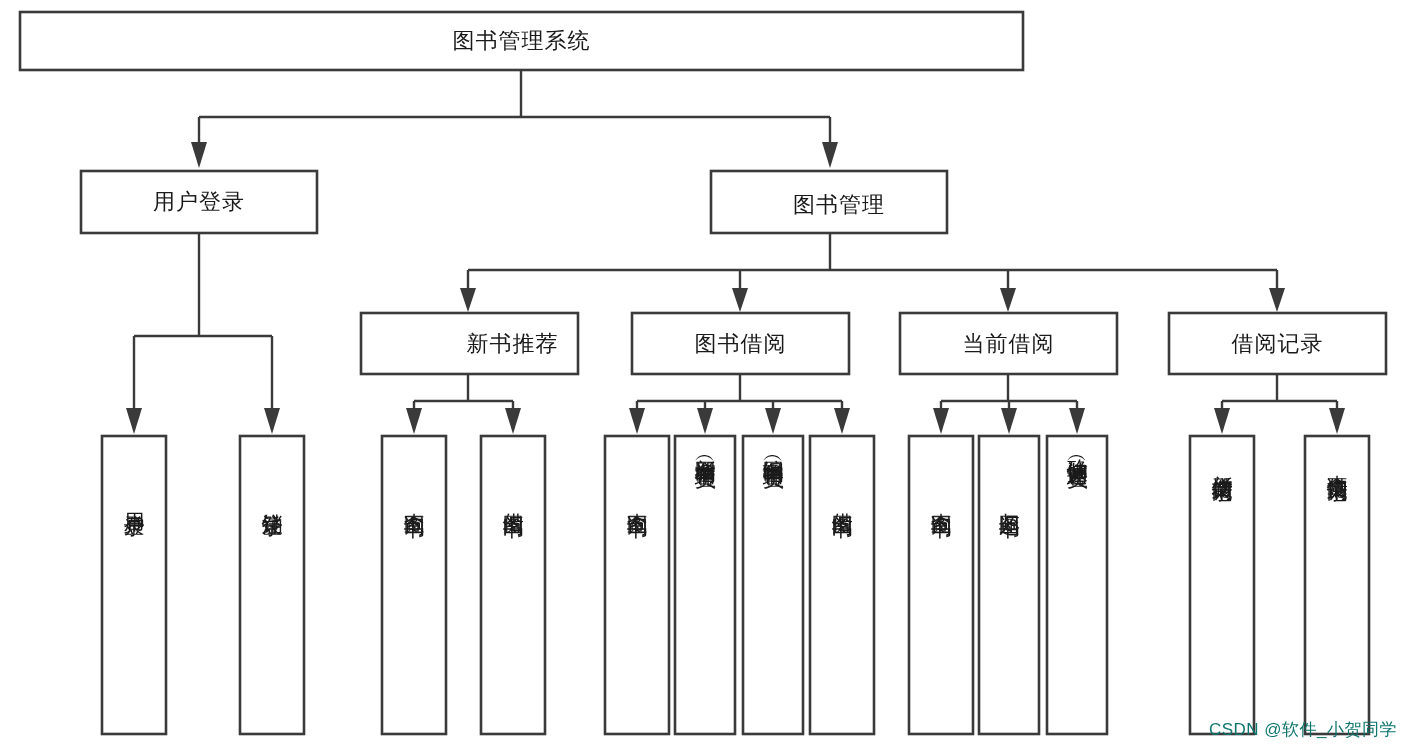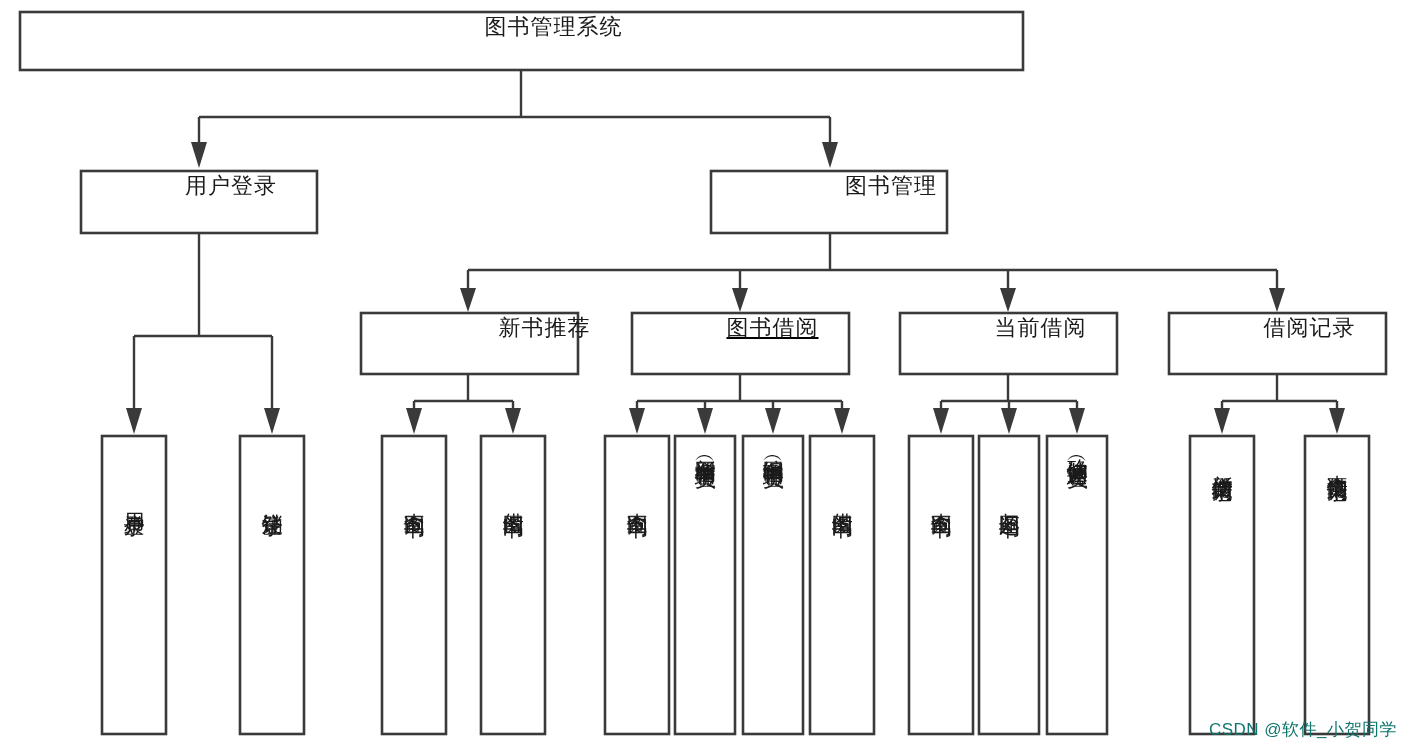--- a/index.html
+++ b/index.html
@@ -54,24 +54,23 @@
     font-family: "Liberation Sans", "DejaVu Sans", sans-serif;
     font-size: 21px;
     line-height: 1.06;
     color: #1a1a1a;
     letter-spacing: 1.5px;
     white-space: nowrap;
   }
   .hlabel-wrap {
     position: absolute;
     display: flex;
-    align-items: flex-start;
+    align-items: center;
     justify-content: center;
     pointer-events: none;
-    padding-left: 32px;
   }
   .hlabel-text {
     font-family: "Liberation Sans", "DejaVu Sans", sans-serif;
     font-size: 22px;
     color: #1a1a1a;
     letter-spacing: 1px;
     white-space: nowrap;
   }
   #watermark {
     position: absolute;
@@ -187,28 +186,28 @@
     </g>
   </svg>
 
   <div class="hlabel-wrap" style="left:20px; top:12px; width:1003px; height:58px;">
     <span class="hlabel-text">图书管理系统</span>
   </div>
 
   <div class="hlabel-wrap" style="left:81px; top:171px; width:236px; height:62px;">
     <span class="hlabel-text">用户登录</span>
   </div>
-  <div class="hlabel-wrap" style="left:741px; top:171px; width:236px; height:68px;">
+  <div class="hlabel-wrap" style="left:721px; top:171px; width:236px; height:68px;">
     <span class="hlabel-text">图书管理</span>
   </div>
 
   <div class="hlabel-wrap" style="left:361px; top:313px; width:217px; height:61px;margin-left:43px;">
     <span class="hlabel-text">新书推荐</span>
   </div>
-  <div class="hlabel-wrap" style="left:632px; top:313px; width:217px; height:61px;text-decoration:underline;">
+  <div class="hlabel-wrap" style="left:632px; top:313px; width:217px; height:61px;">
     <span class="hlabel-text">图书借阅</span>
   </div>
   <div class="hlabel-wrap" style="left:1169px; top:313px; width:217px; height:61px;">
     <span class="hlabel-text">借阅记录</span>
   </div>
   <div class="hlabel-wrap" style="left:900px; top:313px; width:217px; height:61px;">
     <span class="hlabel-text">当前借阅</span>
   </div>
 
   <div class="vlabel-wrap" style="left:102px; top:436px; width:64px; height:298px; padding-top:60px;">

